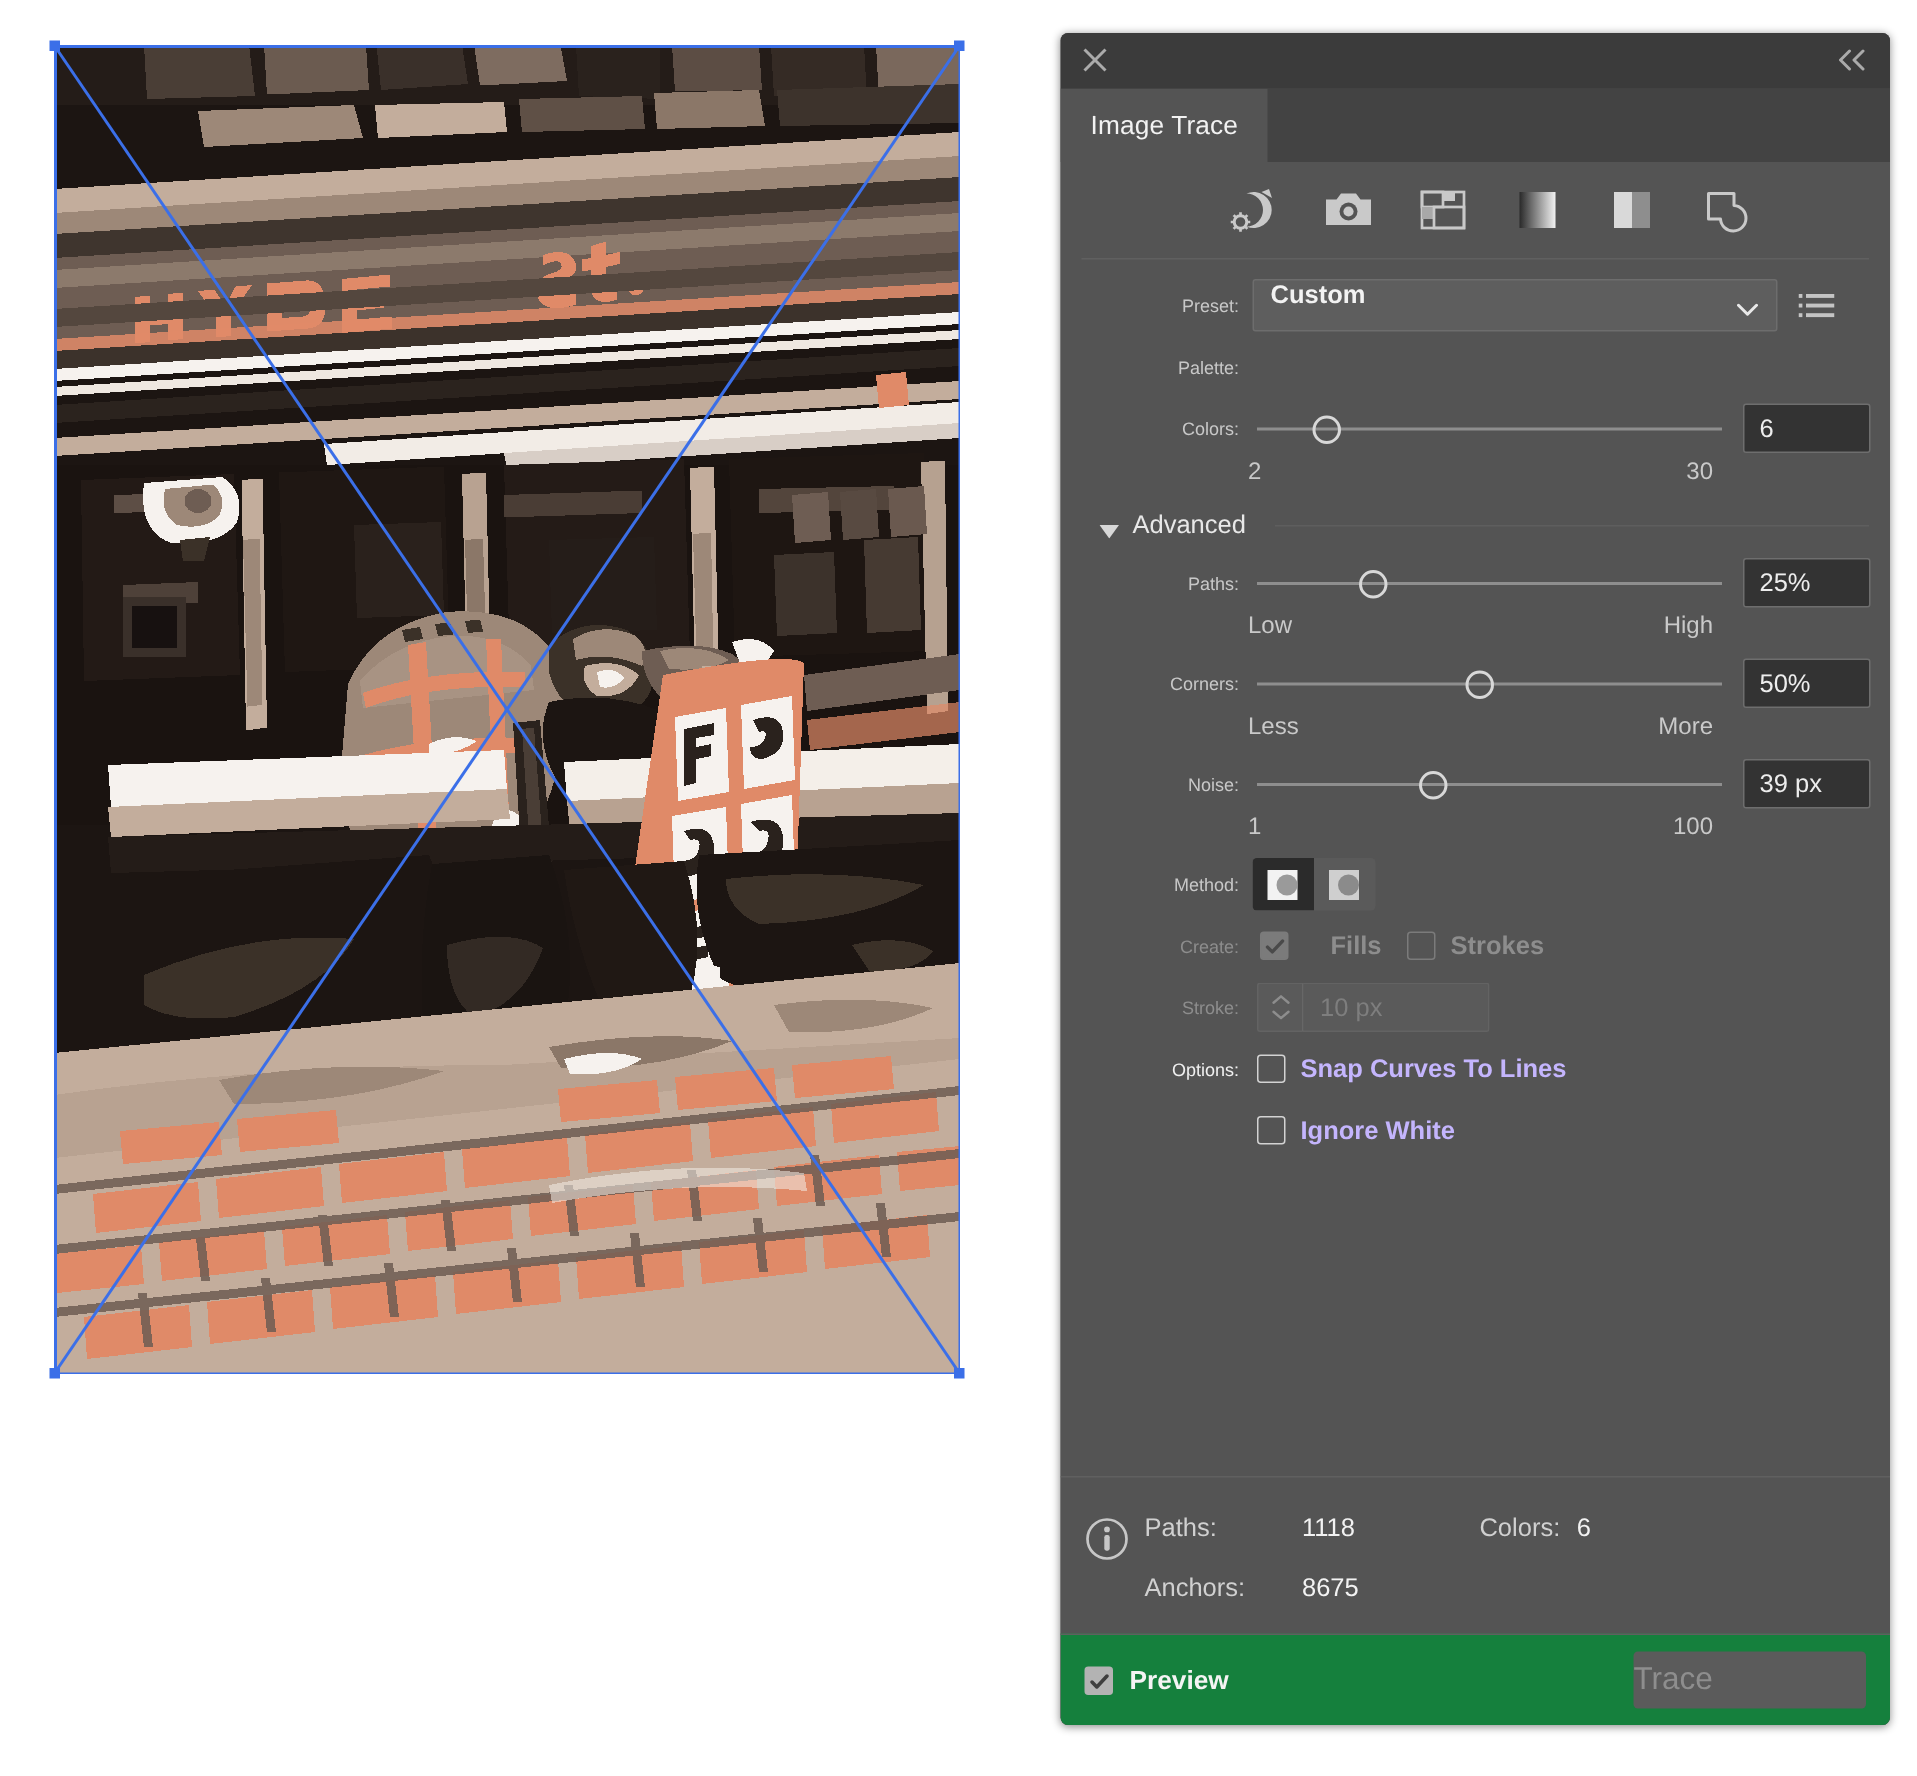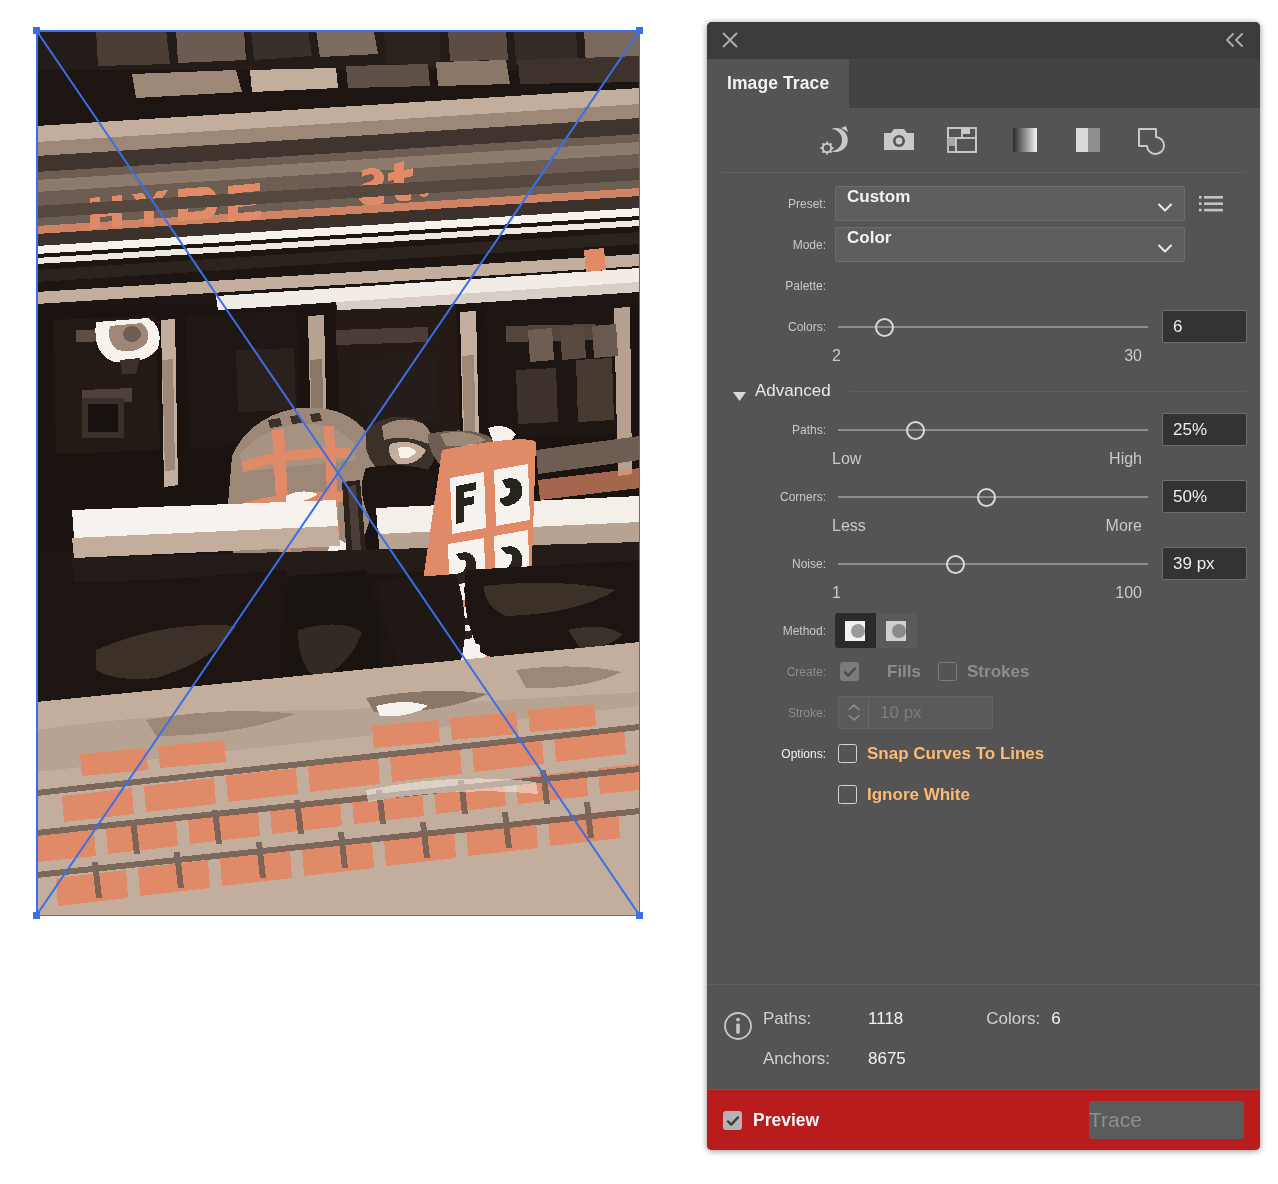--- a/index.html
+++ b/index.html
@@ -28,21 +28,21 @@
          display:flex;flex-direction:column;}
 
   .titlebar{height:37px;background:#3b3b3b;position:relative;flex:0 0 auto;}
   .close-x{position:absolute;left:14px;top:9px;width:18px;height:18px;
            opacity:.72;}
   .collapse{position:absolute;right:14px;top:8px;width:22px;height:20px;
             opacity:.75;}
 
   .tabstrip{height:49px;background:#434343;display:flex;align-items:stretch;flex:0 0 auto;}
   .tab{background:#545454;padding:0 20px;display:flex;align-items:center;
-       color:#f2f2f2;font-size:17.5px;font-weight:bold;letter-spacing:.1px;}
+       color:#f2f2f2;font-size:17.5px;font-weight:normal;letter-spacing:.1px;}
   .tab-rest{flex:1;}
 
   .body{background:#545454;flex:1 1 auto;display:flex;flex-direction:column;}
 
   .presets-row{height:64px;display:flex;align-items:center;justify-content:center;gap:29px;
                padding-left:20px;}
   .preset-ico{width:34px;height:34px;display:flex;align-items:center;justify-content:center;}
 
   .sep{height:1px;background:#606060;margin:0 14px;}
 
@@ -81,41 +81,41 @@
   .mbtn{width:41px;height:35px;display:flex;align-items:center;justify-content:center;}
   .mbtn.on{background:#2b2b2b;}
 
   .chk{width:19px;height:19px;border:1.6px solid #d3d3d3;border-radius:2.5px;box-sizing:border-box;
        background:transparent;position:relative;flex:0 0 auto;}
   .chk.checked{background:#b3b3b3;border-color:#b3b3b3;}
   .chk.dimbox{border-color:#7b7b7b;}
   .chk.checked.dimbox{background:#7b7b7b;border-color:#7b7b7b;}
   .chk svg{position:absolute;left:1px;top:1px;}
   .chkrow{display:flex;align-items:center;gap:10px;}
-  .chktext{color:#fdba74;font-size:17px;font-weight:bold;}
+  .chktext{color:#c4b5fd;font-size:17px;font-weight:bold;}
   .chktext.dim{color:#8d8d8d;}
 
   .stepper{width:30px;height:33px;background:#5a5a5a;border:1px solid #636363;
            border-right:none;border-radius:2px 0 0 2px;display:flex;flex-direction:column;
            align-items:center;justify-content:center;gap:3px;box-sizing:border-box;}
   .strokefield{width:125px;height:33px;background:#5a5a5a;border:1px solid #636363;
                border-left:1px solid #676767;border-radius:0 2px 2px 0;color:#7e7e7e;font-size:17px;
                display:flex;align-items:center;padding-left:11px;box-sizing:border-box;}
 
   .infosec{border-top:1px solid #606060;padding:14px 0 10px 0;display:flex;align-items:flex-start;}
   .info-ico{width:30px;height:30px;margin:12px 10px 0 16px;flex:0 0 auto;}
   .infogrid{flex:1;}
   .inforow{display:flex;align-items:center;height:40px;}
   .ikey{color:#d0d0d0;font-size:17px;width:105px;}
   .ival{color:#f2f2f2;font-size:17px;}
   .ikey2{color:#d0d0d0;font-size:17px;margin-left:83px;}
   .ival2{color:#f2f2f2;font-size:17px;margin-left:11px;}
 
   .footer{border-top:1px solid #606060;height:60px;display:flex;align-items:center;
-          padding:0 16px;background:#b91c1c;}
+          padding:0 16px;background:#15803d;}
   .prevlabel{color:#f4f4f4;font-size:17.5px;font-weight:bold;margin-left:11px;}
   .tracebtn{margin-left:auto;width:155px;height:38px;background:#5b5b5b;border-radius:3px;
             display:flex;align-items:center;justify-content:flex-start;color:#8e8e8e;
             font-size:21px;}
 </style>
 </head>
 <body>
 
 <div id="artboard">
 
@@ -469,31 +469,20 @@
               <rect x="0" y="8.4" width="2.6" height="2.6"></rect>
                 <rect x="5" y="8.4" width="19" height="2.6"></rect>
               <rect x="0" y="14.8" width="2.6" height="2.6"></rect>
                 <rect x="5" y="14.8" width="19" height="2.6"></rect>
             </g>
           </svg>
         </div>
       </div>
 
 
-      <div class="row">
-        <div class="lab">Mode:</div>
-        <div class="select">
-          <span class="val">Color</span>
-          <span class="chev">
-            <svg viewBox="0 0 14 9">
-                <path d="M1 1.5 L7 7.5 L13 1.5" stroke="#e8e8e8" stroke-width="2" fill="none" stroke-linecap="round" stroke-linejoin="round"></path>
-              </svg>
-          </span>
-        </div>
-      </div>
 
       <div class="row">
         <div class="lab">Palette:</div>
       </div>
 
       <div class="row">
         <div class="lab">Colors:</div>
         <div class="sliderwrap">
           <div class="track"></div>
           <div class="thumb" id="thumb-colors" style="left: calc(15% - 9.5px);"></div>

